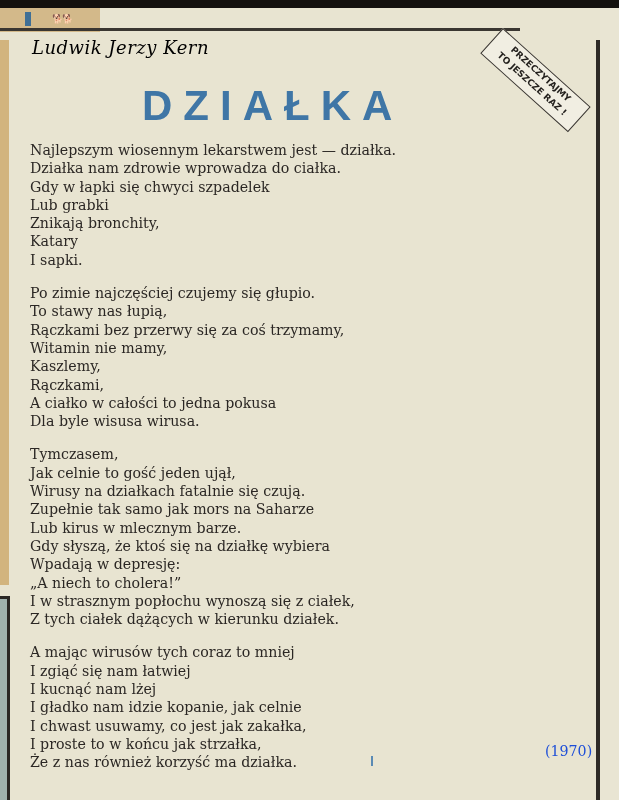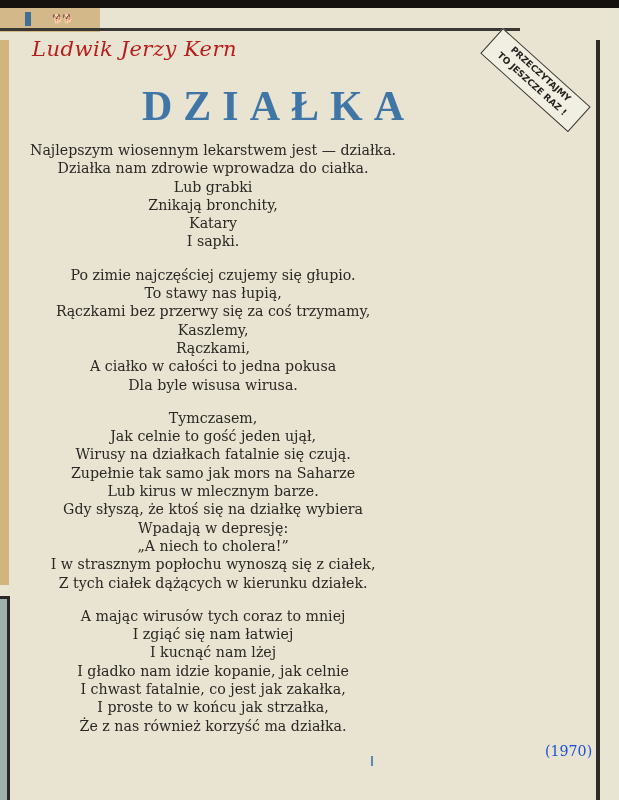--- a/index.html
+++ b/index.html
@@ -52,44 +52,44 @@
     position: absolute; left: 596px; top: 40px; width: 4px; height: 760px;
     background: #2e2a26;
   }
   .right-outer {
     position: absolute; left: 600px; top: 8px; width: 19px; height: 792px;
     background: #e9e5d3;
   }
   .author {
     position: absolute; left: 32px; top: 37px;
     font-family: "DejaVu Serif", serif; font-style: italic;
-    font-size: 21px; color: #b91c1c; letter-spacing: 0.5px;
+    font-size: 18px; color: #000000; letter-spacing: 0.5px;
   }
   .title {
     position: absolute; left: 142px; top: 82px;
-    font-family: Liberation Serif, serif; font-weight: bold;
+    font-family: Liberation Sans, sans-serif; font-weight: bold;
     font-size: 42px; color: #3f76a6; letter-spacing: 11px;
   }
   .badge {
     position: absolute; left: 503px; top: 28px; width: 118px; height: 34px;
     background: #f1eee2; border: 1.5px solid #3a3631;
     transform: rotate(42deg); transform-origin: 0 0;
     box-sizing: border-box; text-align: center;
     font-family: "DejaVu Sans", sans-serif; font-weight: bold;
     font-size: 9px; line-height: 13px; color: #221f1c; padding-top: 2px;
   }
   .badge-wrap { position: absolute; left: 0; top: 0; width: 619px; height: 140px; }
   .badge-line1, .badge-line2 { display: block; white-space: nowrap; }
   .poem {
     position: absolute; left: 30px; top: 141px;
     font-family: "DejaVu Serif", serif; font-size: 14.2px;
     line-height: 18.3px; color: #2b2724;
   }
   .stanza { margin-bottom: 15px; }
-  .line { display: block; white-space: nowrap; text-align: center; }
+  .line { display: block; white-space: nowrap; }
   .year {
     position: absolute; left: 545px; top: 743px;
     font-family: "DejaVu Serif", serif; font-size: 14.2px; color: #1d4ed8;
   }
   .blue-mark {
     position: absolute; left: 371px; top: 756px; width: 2px; height: 10px; background: #5a8ab4;
   }
 </style>
 </head>
 <body>
@@ -115,29 +115,31 @@
   </div>
 </div>
 
 <div class="author">Ludwik Jerzy Kern</div>
 <div class="title">DZIAŁKA</div>
 
 <div class="poem">
   <div class="stanza">
     <span class="line">Najlepszym wiosennym lekarstwem jest — działka.</span>
     <span class="line">Działka nam zdrowie wprowadza do ciałka.</span>
+    <span class="line">Gdy w łapki się chwyci szpadelek</span>
     <span class="line">Lub grabki</span>
     <span class="line">Znikają bronchity,</span>
     <span class="line">Katary</span>
     <span class="line">I sapki.</span>
   </div>
   <div class="stanza">
     <span class="line">Po zimie najczęściej czujemy się głupio.</span>
     <span class="line">To stawy nas łupią,</span>
     <span class="line">Rączkami bez przerwy się za coś trzymamy,</span>
+    <span class="line">Witamin nie mamy,</span>
     <span class="line">Kaszlemy,</span>
     <span class="line">Rączkami,</span>
     <span class="line">A ciałko w całości to jedna pokusa</span>
     <span class="line">Dla byle wisusa wirusa.</span>
   </div>
   <div class="stanza">
     <span class="line">Tymczasem,</span>
     <span class="line">Jak celnie to gość jeden ujął,</span>
     <span class="line">Wirusy na działkach fatalnie się czują.</span>
     <span class="line">Zupełnie tak samo jak mors na Saharze</span>
@@ -146,20 +148,20 @@
     <span class="line">Wpadają w depresję:</span>
     <span class="line">„A niech to cholera!”</span>
     <span class="line">I w strasznym popłochu wynoszą się z ciałek,</span>
     <span class="line">Z tych ciałek dążących w kierunku działek.</span>
   </div>
   <div class="stanza">
     <span class="line">A mając wirusów tych coraz to mniej</span>
     <span class="line">I zgiąć się nam łatwiej</span>
     <span class="line">I kucnąć nam lżej</span>
     <span class="line">I gładko nam idzie kopanie, jak celnie</span>
-    <span class="line">I chwast fatalnie, co jest jak zakałka,</span>
+    <span class="line">I chwast usuwamy, co jest jak zakałka,</span>
     <span class="line">I proste to w końcu jak strzałka,</span>
     <span class="line">Że z nas również korzyść ma działka.</span>
   </div>
 </div>
 
 <div class="blue-mark"></div>
 <div class="year">(1970)</div>
 
 </body></html>

